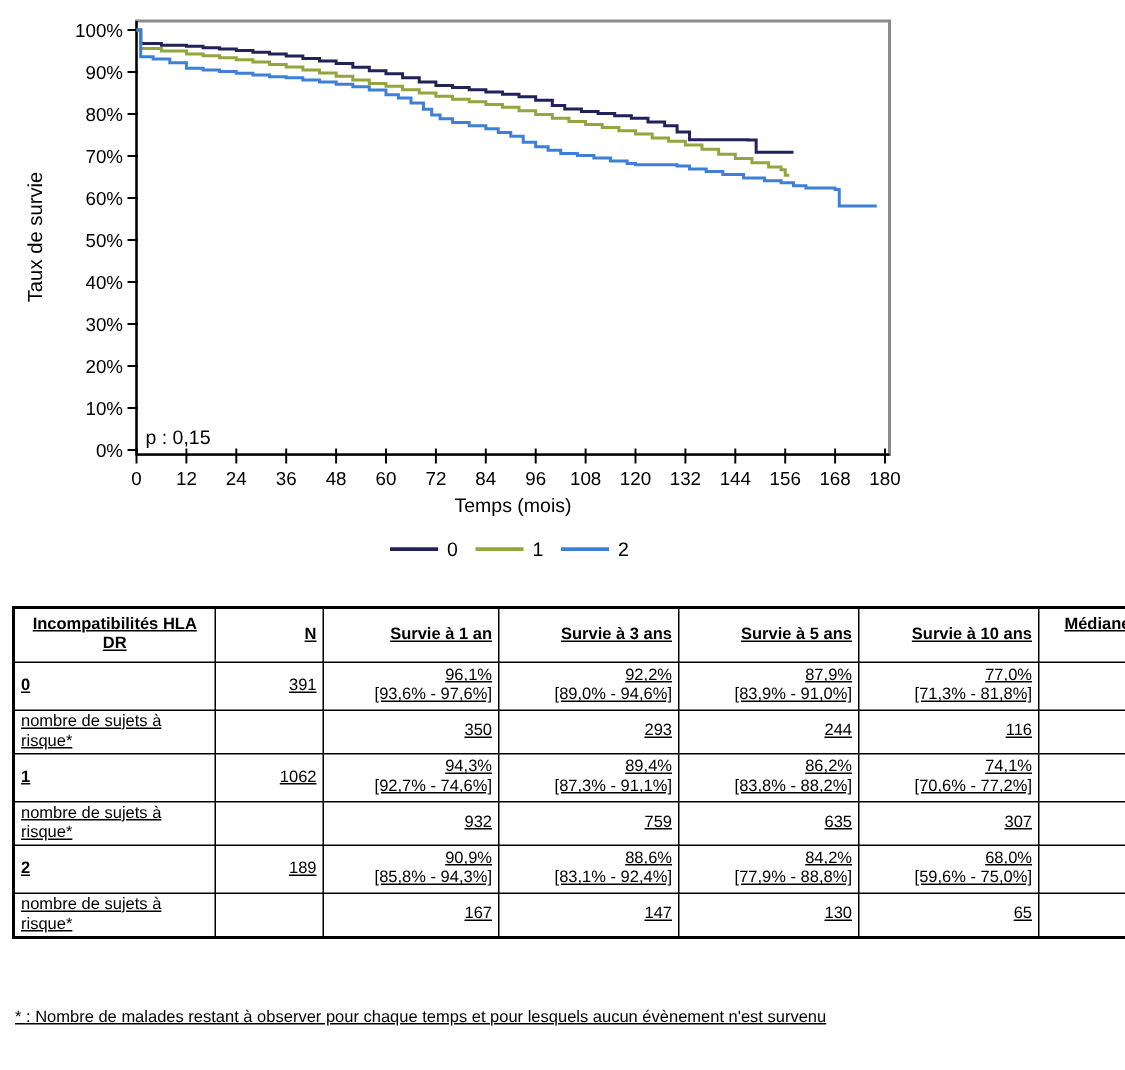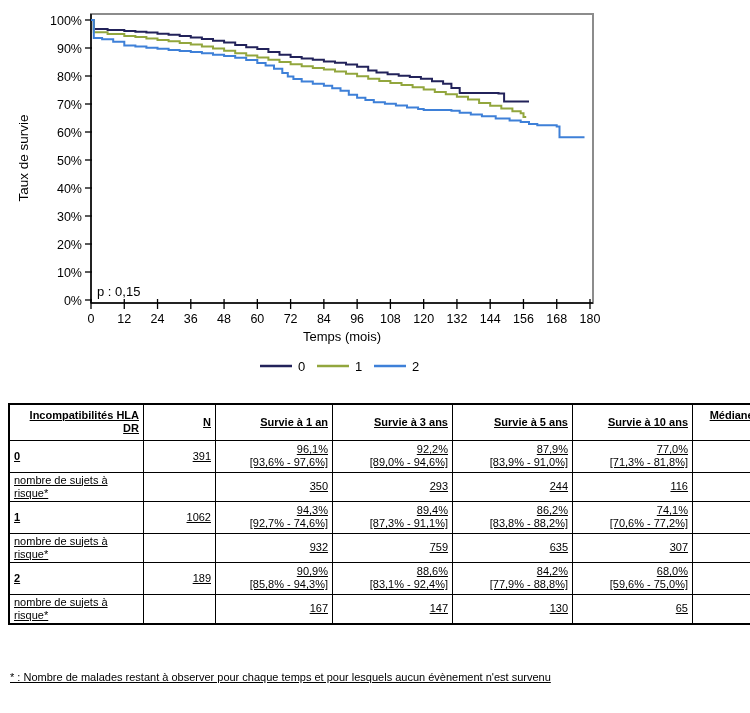--- a/index.html
+++ b/index.html
@@ -3,21 +3,21 @@
 <meta charset="utf-8">
 <style>
   html,body{margin:0;padding:0;background:#fff;}
   .page{position:relative;width:750px;height:713px;background:#fff;overflow:hidden;
         font-family:"Liberation Sans","DejaVu Sans",sans-serif;color:#000;text-decoration:underline;}
   svg text{font-family:"Liberation Sans","DejaVu Sans",sans-serif;fill:#000;}
   .tbl{border-collapse:collapse;table-layout:fixed;width:737px;margin:9px 0 0 8px;
        font-size:11px;line-height:13px;border:2px solid #000;}
   .tbl th,.tbl td{border:1px solid #000;padding:1px 4px;vertical-align:middle;overflow:hidden;}
   .tbl th{font-weight:bold;text-align:right;}
-  .tbl th.first{text-align:right;}
+  .tbl th.first{text-align:center;}
   .tbl td.num{text-align:right;}
   .tbl td.label{text-align:left;}
   .tbl td.bold{font-weight:bold;}
   .tr-head{height:36px;}
   .tr-group{height:32px;}
   .tr-risk{height:25px;}
   .footnotes{margin:44px 0 0 10px;font-size:11px;line-height:16px;color:#000;}
 </style>
 </head>
 <body>

